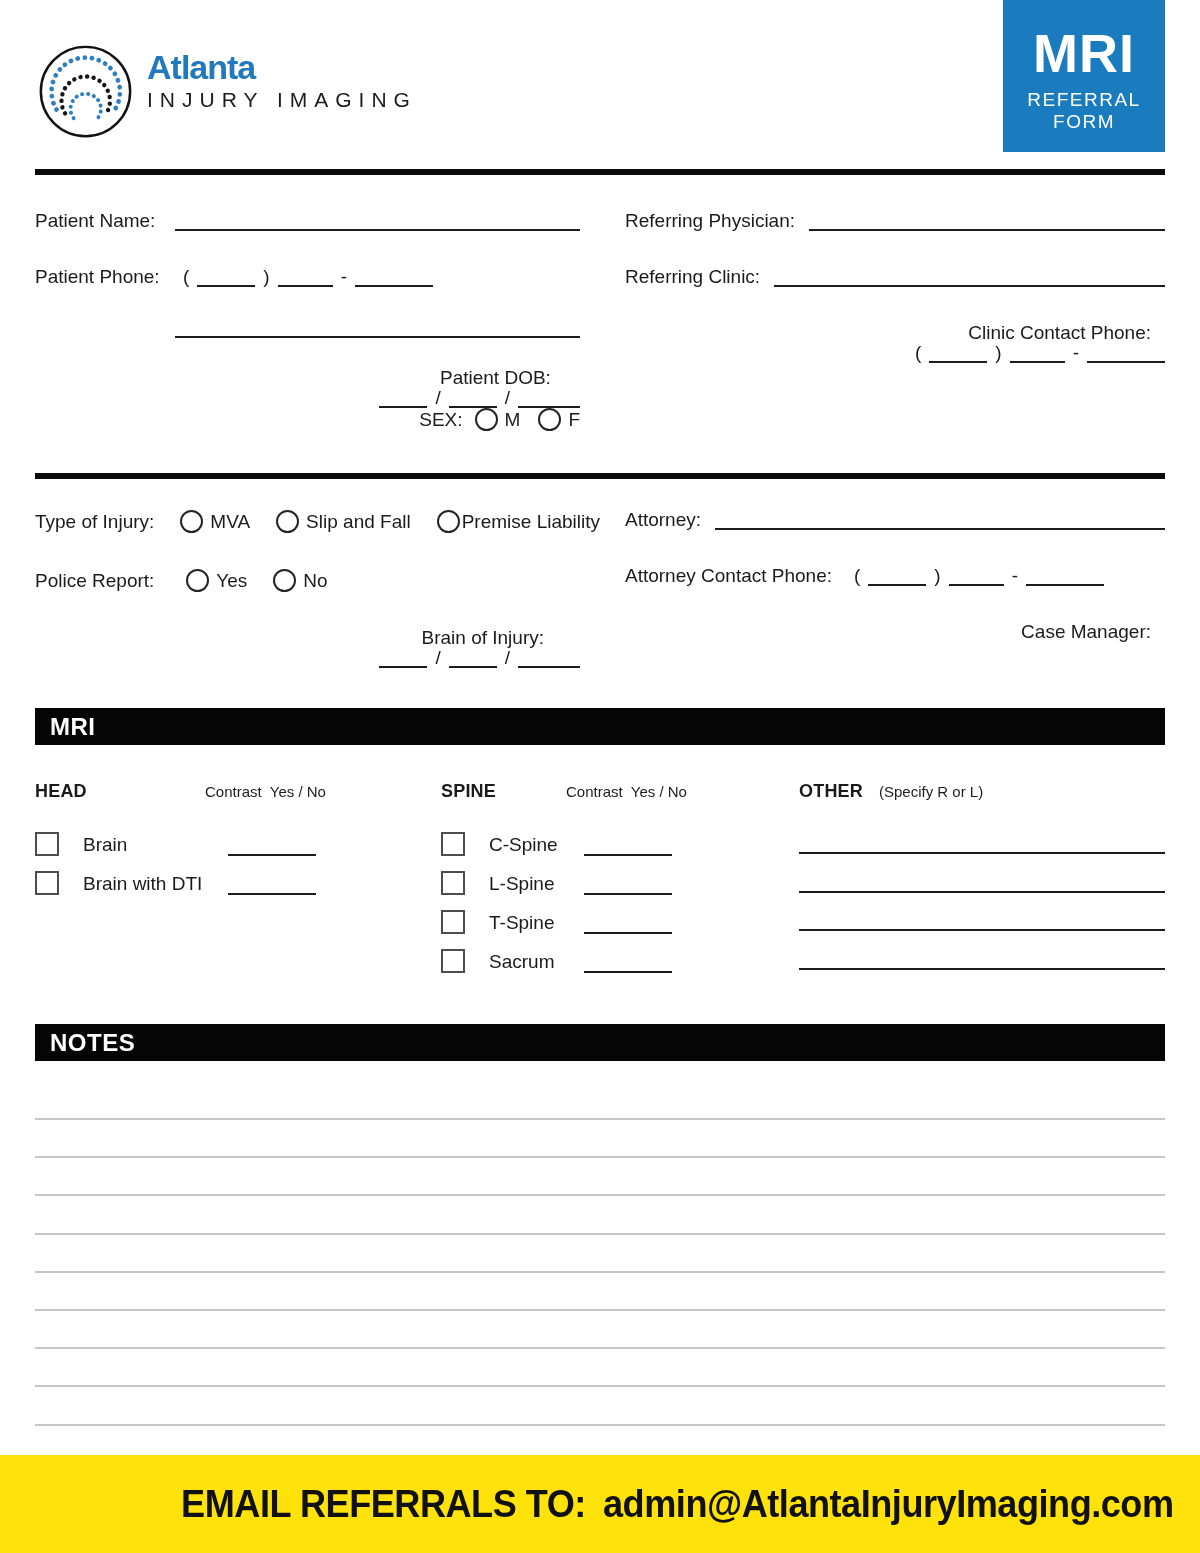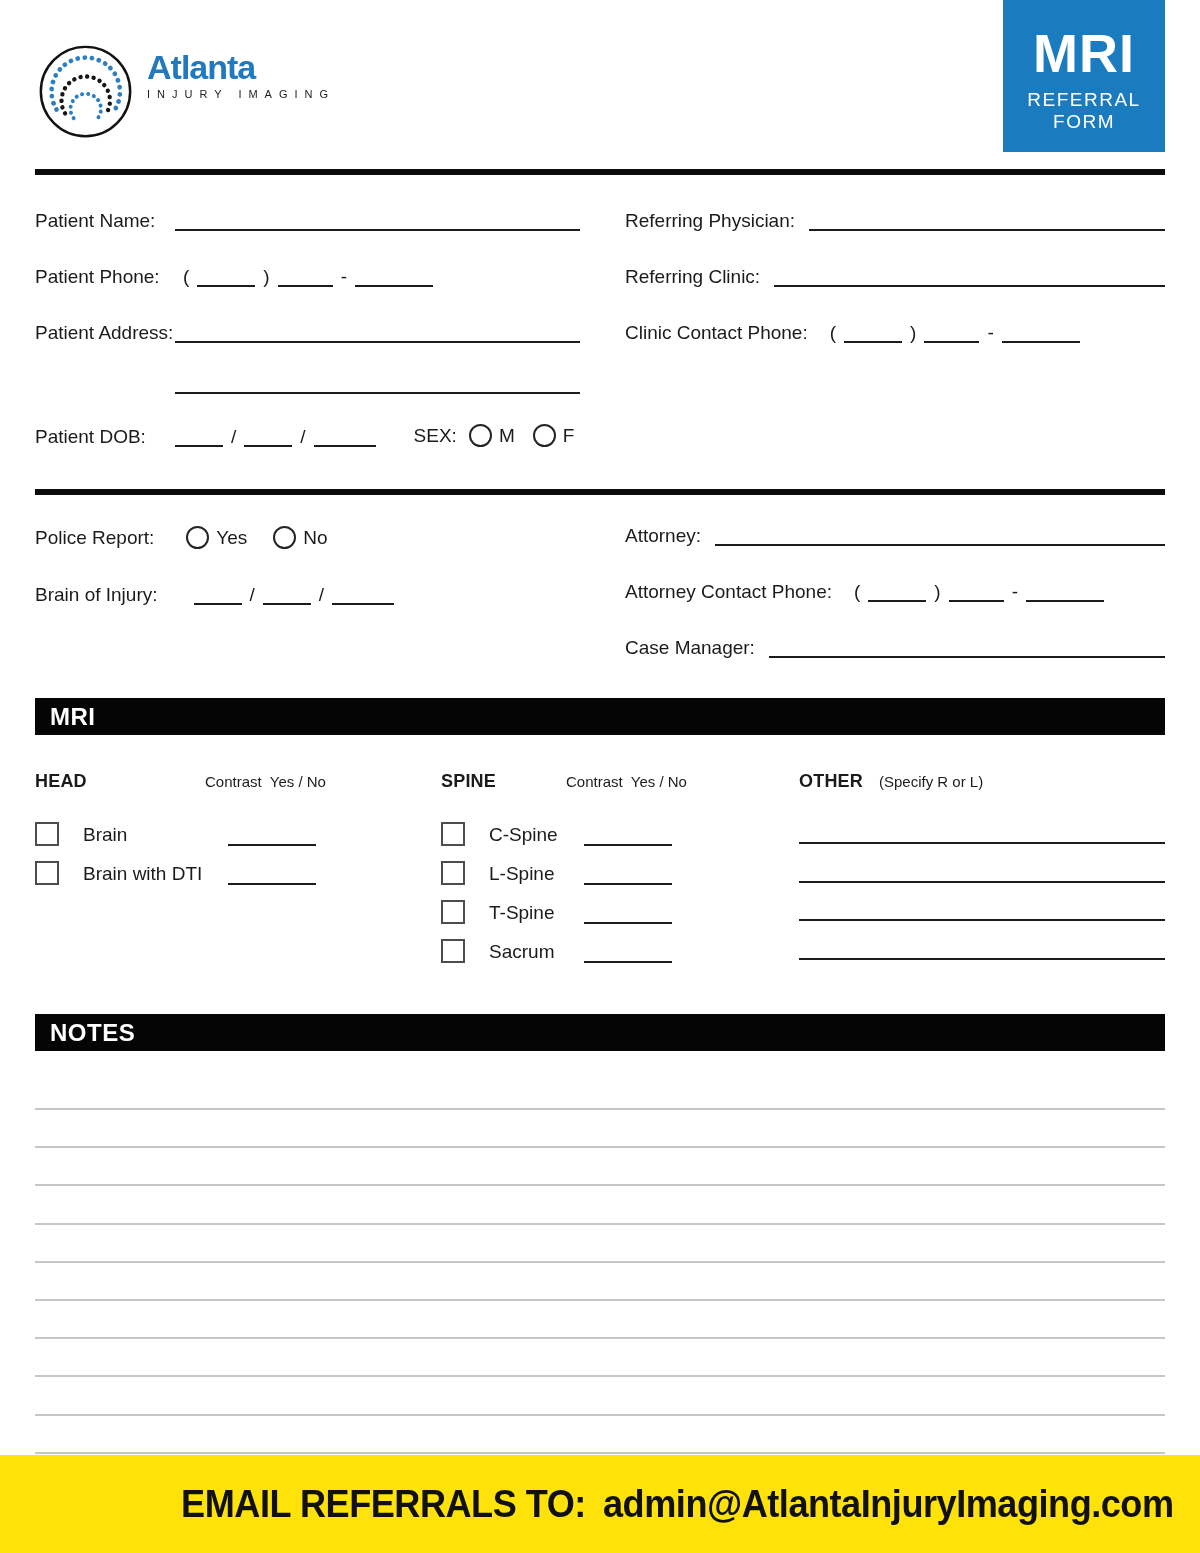--- a/index.html
+++ b/index.html
@@ -8,41 +8,41 @@
     width: 1200px; height: 1553px; position: relative; overflow: hidden;
     font-family: "Liberation Sans", sans-serif; color: #1b1b1b;
   }
 
   
   .header { position: relative; height: 169px; }
   .logo-wrap { position: absolute; left: 38px; top: 42px; display: flex; align-items: flex-start; }
   .logo-svg { width: 95px; height: 100px; }
   .brand-text { margin-left: 14px; margin-top: 8px; }
   .brand-name { font-size: 34px; font-weight: bold; color: #2279bd; line-height: 1.0; letter-spacing: -1px; }
-  .brand-tagline { font-size: 11px; color: #1c1c1c; letter-spacing: 7px; margin-top: 4px; white-space: nowrap; }
+  .brand-tagline { font-size: 21px; color: #1c1c1c; letter-spacing: 7px; margin-top: 4px; white-space: nowrap; }
   .badge {
     position: absolute; top: 0; right: 35px; width: 162px; height: 152px;
     background: #1a7cbe; color: #ffffff; text-align: center; padding-top: 24px;
   }
   .badge-title { font-size: 54px; font-weight: bold; line-height: 1.1; letter-spacing: 1px; }
   .badge-sub { font-size: 19px; letter-spacing: 1.5px; line-height: 1.15; margin-top: 6px; }
   .badge-sub2 { font-size: 19px; letter-spacing: 1.5px; line-height: 1.15; }
 
   
   .divider { margin: 0 35px; height: 6px; background: #0c0c0c; }
   .section-bar {
     margin: 0 35px; height: 37px; background: #050505; color: #ffffff;
     font-size: 24px; font-weight: bold; line-height: 37px; padding-left: 15px;
     letter-spacing: 0.5px;
   }
 
   
   .form-grid { display: grid; grid-template-columns: 545px 1fr; column-gap: 45px; padding: 36px 35px 0; }
   .row { display: flex; align-items: flex-end; margin-bottom: 36px; font-size: 19px; line-height: 20px; white-space: nowrap; }
-  .row:last-child { margin-bottom: 0; }
+  .row:last-child { margin-bottom: 0; flex-direction: column; }
   .lbl { margin-right: 14px; }
   .lbl-fixed { width: 140px; flex: none; margin-right: 0; }
   .blank { display: inline-block; border-bottom: 2px solid #1c1c1c; height: 15px; }
   .fill { flex: 1; }
   .indent { margin-left: 140px; }
   .punct { margin: 0 8px; }
   .phone-group, .date-group { display: flex; align-items: flex-end; }
   .b58 { width: 58px; } .b55 { width: 55px; } .b75 { width: 78px; }
   .b48 { width: 48px; } .b62 { width: 62px; }
 
@@ -122,24 +122,20 @@
       <span class="lbl lbl-fixed">Patient Phone:</span>
       <span class="phone-group">
         <span class="punct">(</span>
         <span class="blank b58"></span>
         <span class="punct">)</span>
         <span class="blank b55"></span>
         <span class="punct">-</span>
         <span class="blank b75"></span>
       </span>
     </div>
-    <div class="row">
-      <span class="lbl lbl-fixed">Patient Address:</span>
-      <span class="blank fill"></span>
-    </div>
     <div class="row" style="margin-bottom: 30px;">
       <span class="indent"></span>
       <span class="blank fill"></span>
     </div>
     <div class="row">
       <span class="lbl lbl-fixed">Patient DOB:</span>
       <span class="date-group">
         <span class="blank b48"></span>
         <span class="punct">/</span>
         <span class="blank b48"></span>
@@ -181,20 +177,35 @@
       </span>
     </div>
   </div>
 </div>
 
 <div class="divider" style="margin-top: 42px;"></div>
 
 <div class="form-grid" style="padding-top: 31px;">
   <div>
     <div class="row center-row">
+      <span class="lbl" style="margin-right:26px;">Type of Injury:</span>
+      <span class="opt">
+        <span class="radio"></span>
+        <span>MVA</span>
+      </span>
+      <span class="opt">
+        <span class="radio"></span>
+        <span>Slip and Fall</span>
+      </span>
+      <span class="opt opt-tight" style="margin-right:0;">
+        <span class="radio"></span>
+        <span>Premise Liability</span>
+      </span>
+    </div>
+    <div class="row center-row">
       <span class="lbl" style="margin-right:32px;">Police Report:</span>
       <span class="opt">
         <span class="radio"></span>
         <span>Yes</span>
       </span>
       <span class="opt">
         <span class="radio"></span>
         <span>No</span>
       </span>
     </div>

